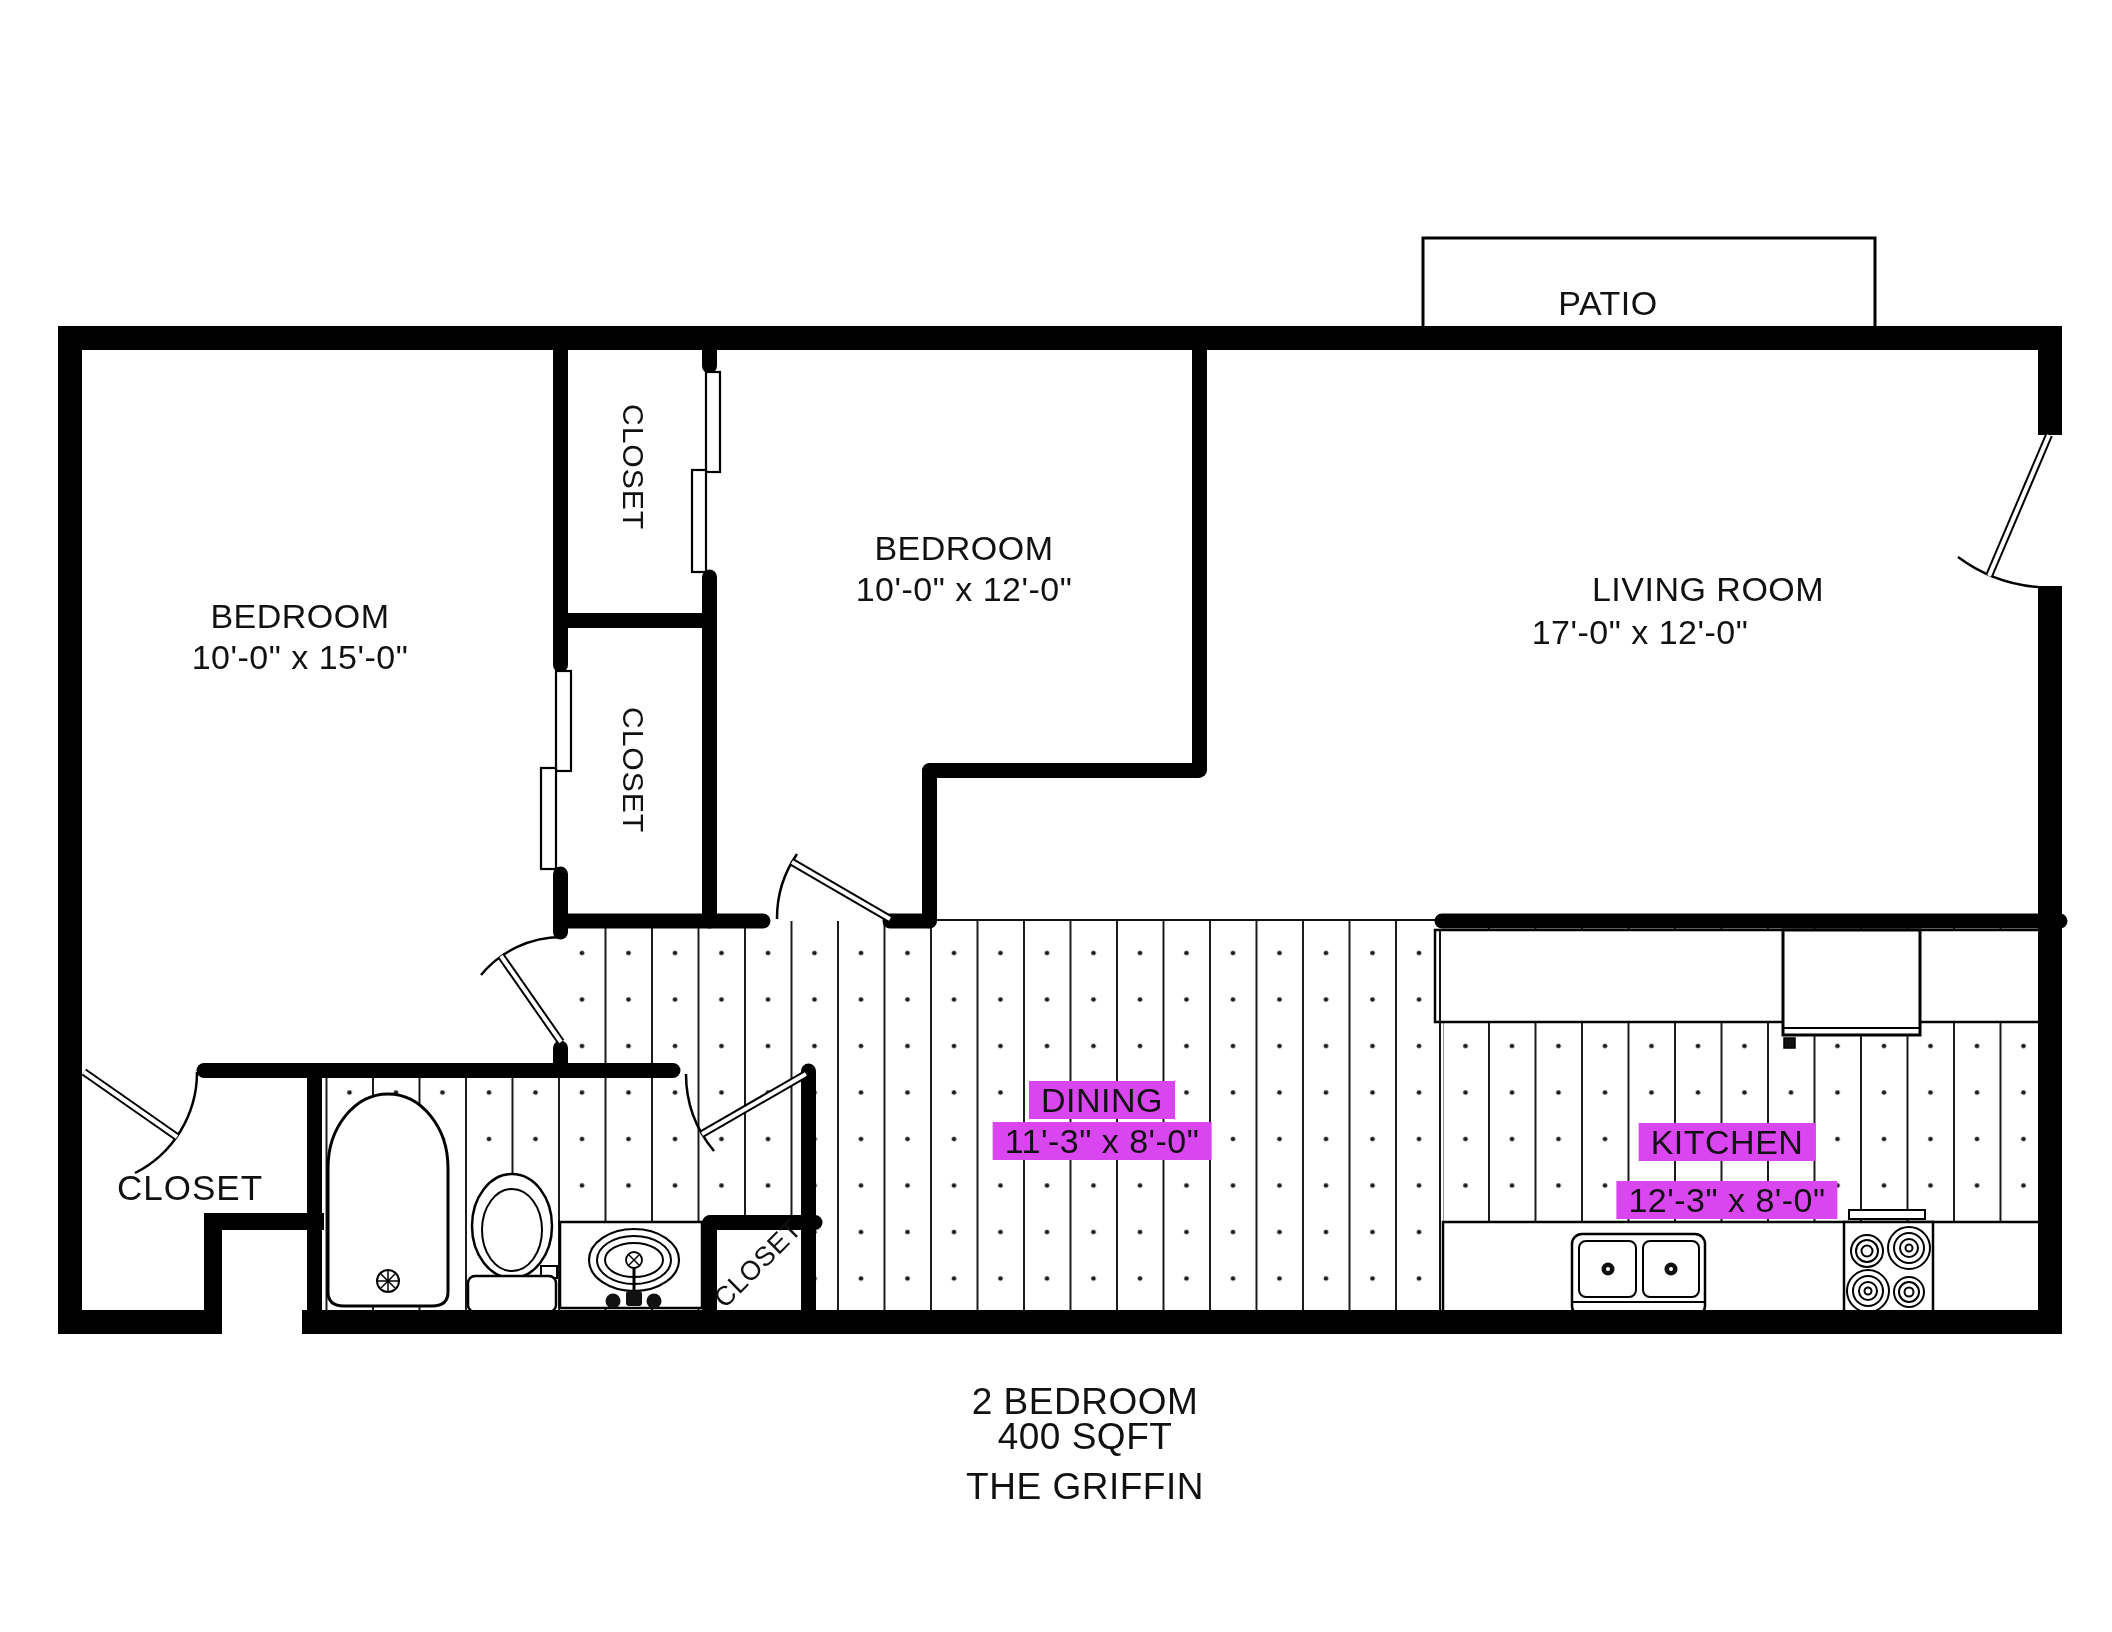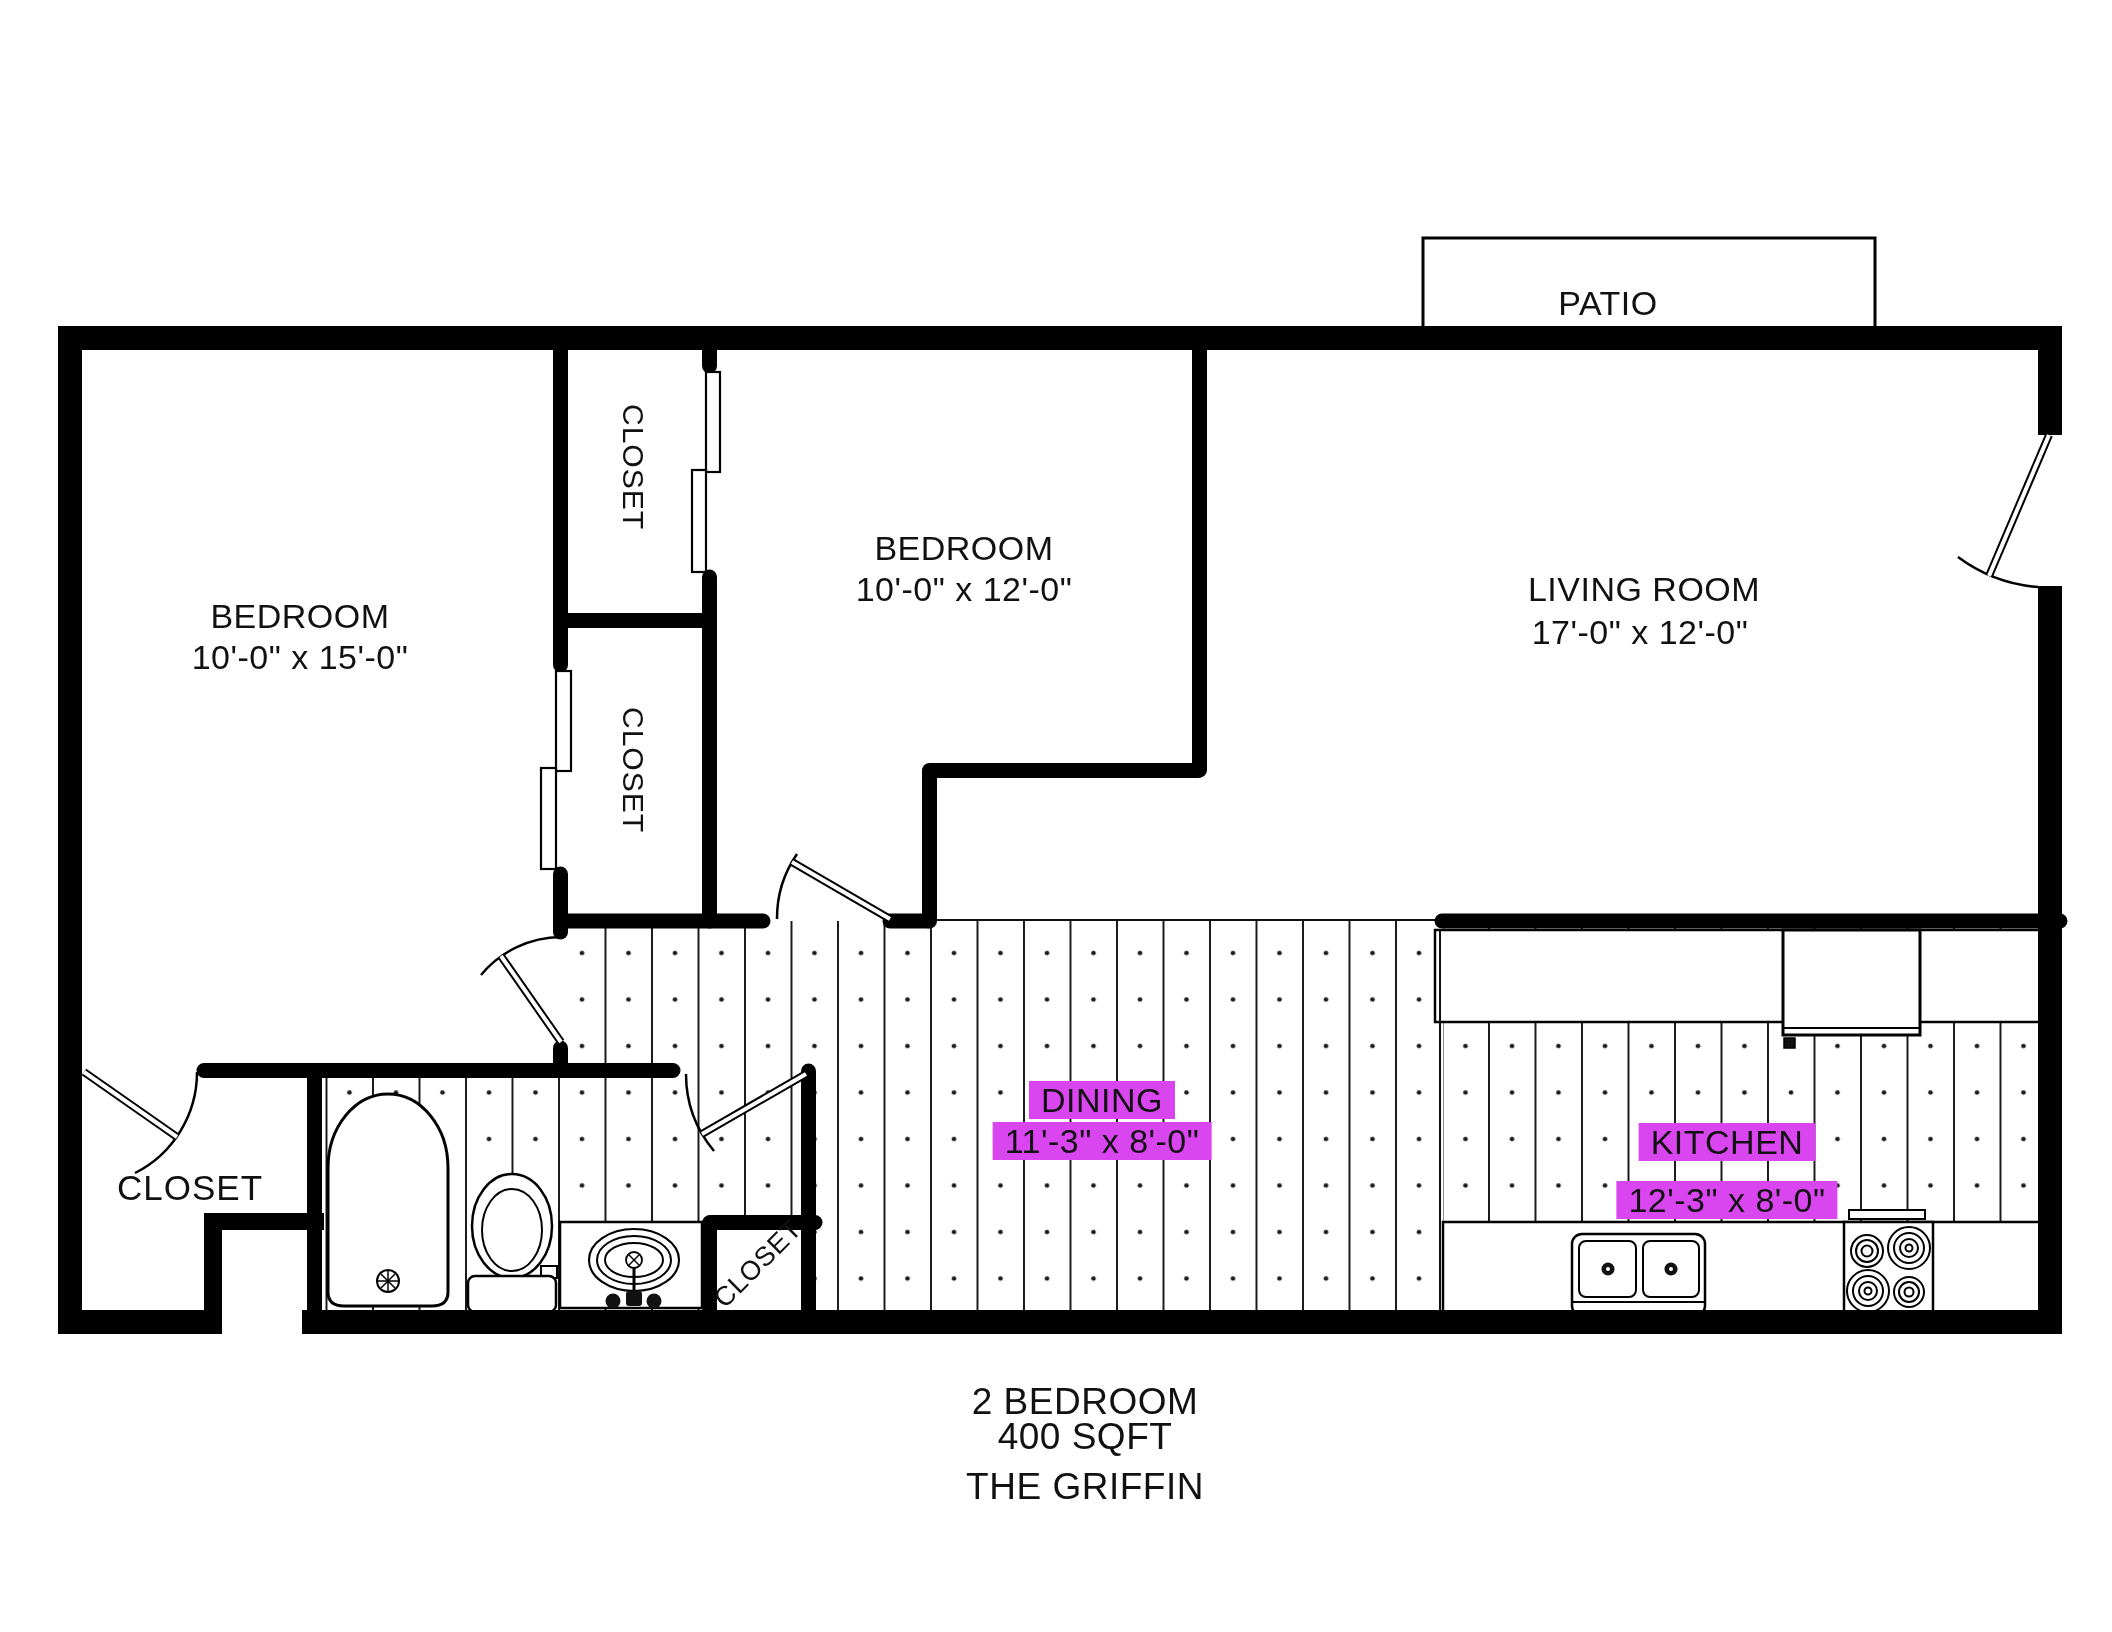--- a/index.html
+++ b/index.html
@@ -172,21 +172,21 @@
 
   <div class="lbl" style="left:300px;top:616px;">BEDROOM</div>
   <div class="lbl" style="left:300px;top:657px;">10'-0" x 15'-0"</div>
 
   <div class="lbl small rot90" style="left:633px;top:467px;">CLOSET</div>
   <div class="lbl small rot90" style="left:633px;top:770px;">CLOSET</div>
 
   <div class="lbl" style="left:964px;top:548px;">BEDROOM</div>
   <div class="lbl" style="left:964px;top:589px;">10'-0" x 12'-0"</div>
 
-  <div class="lbl" style="left:1644px;top:589px;">LIVING ROOM</div>
+  <div class="lbl" style="left:1708px;top:589px;">LIVING ROOM</div>
   <div class="lbl" style="left:1640px;top:632px;">17'-0" x 12'-0"</div>
 
   <div class="lbl halo" style="left:1102px;top:1100px;">DINING</div>
   <div class="lbl halo" style="left:1102px;top:1141px;">11'-3" x 8'-0"</div>
 
   <div class="lbl halo" style="left:1727px;top:1142px;text-align:right;">KITCHEN</div>
   <div class="lbl halo" style="left:1727px;top:1200px;">12'-3" x 8'-0"</div>
 
   <div class="lbl closet-big" style="left:190px;top:1187px;">CLOSET</div>
   <div class="lbl tiny rotm45" style="left:758px;top:1264px;">CLOSET</div>

